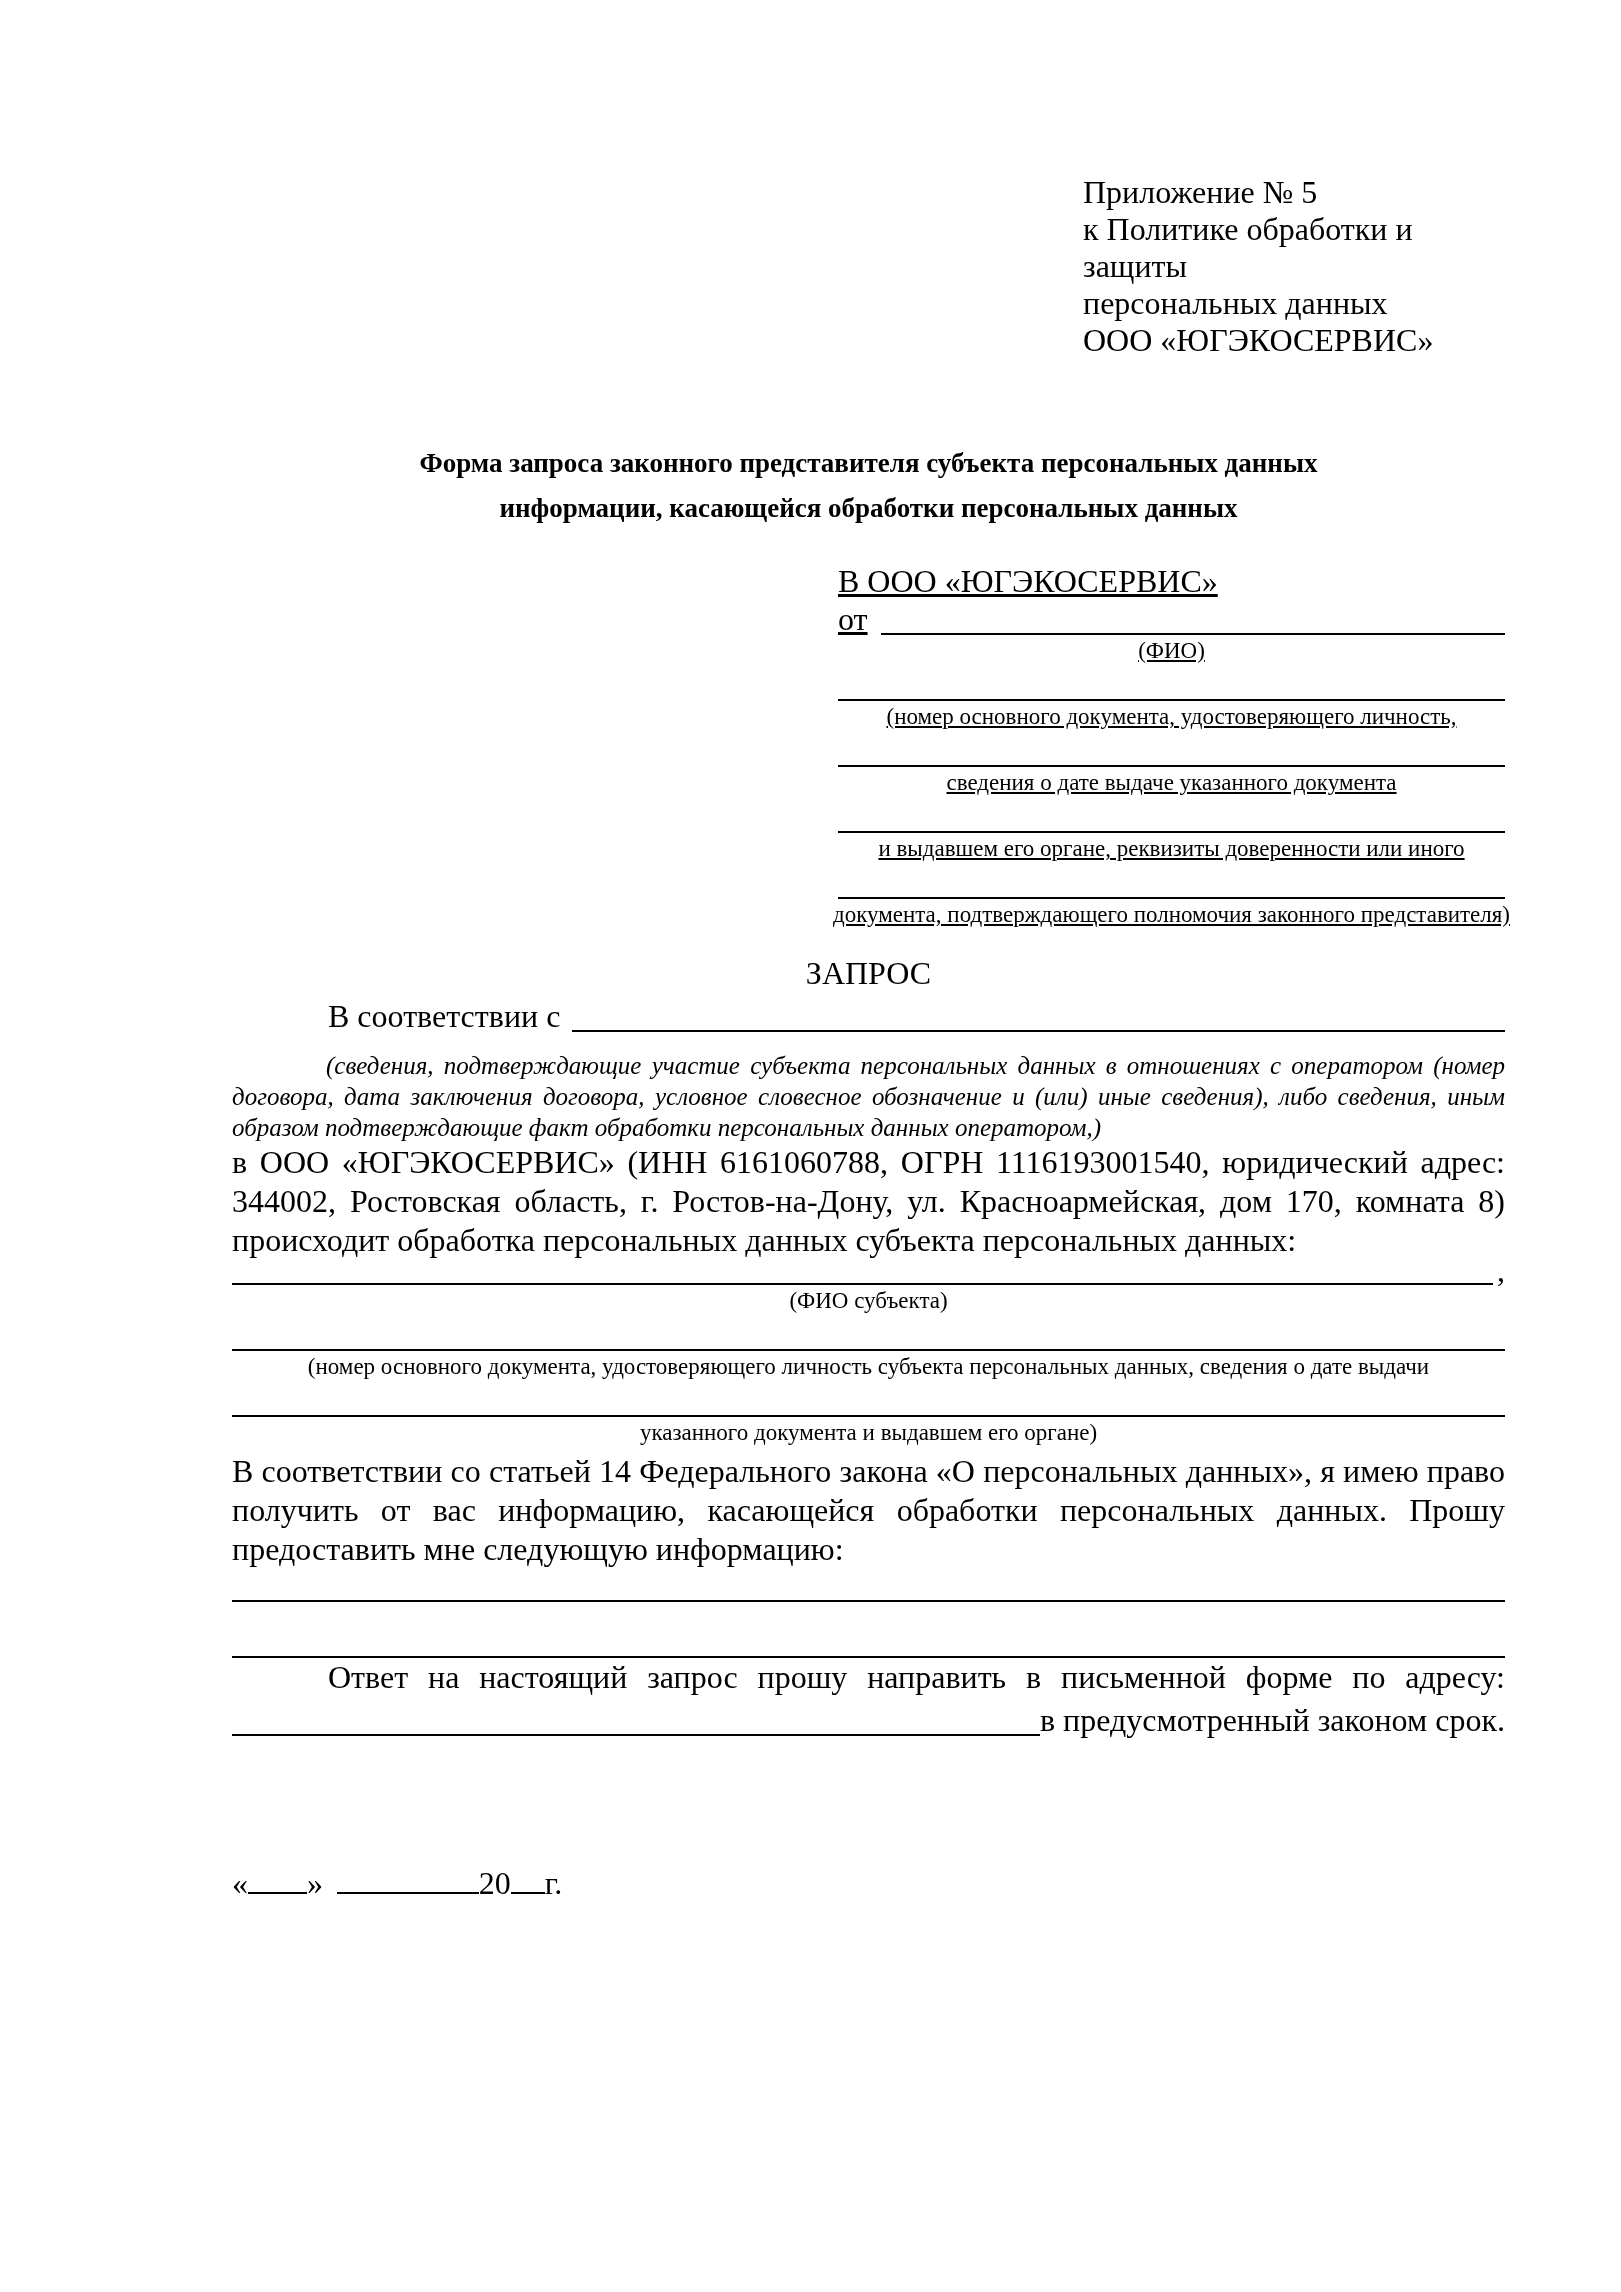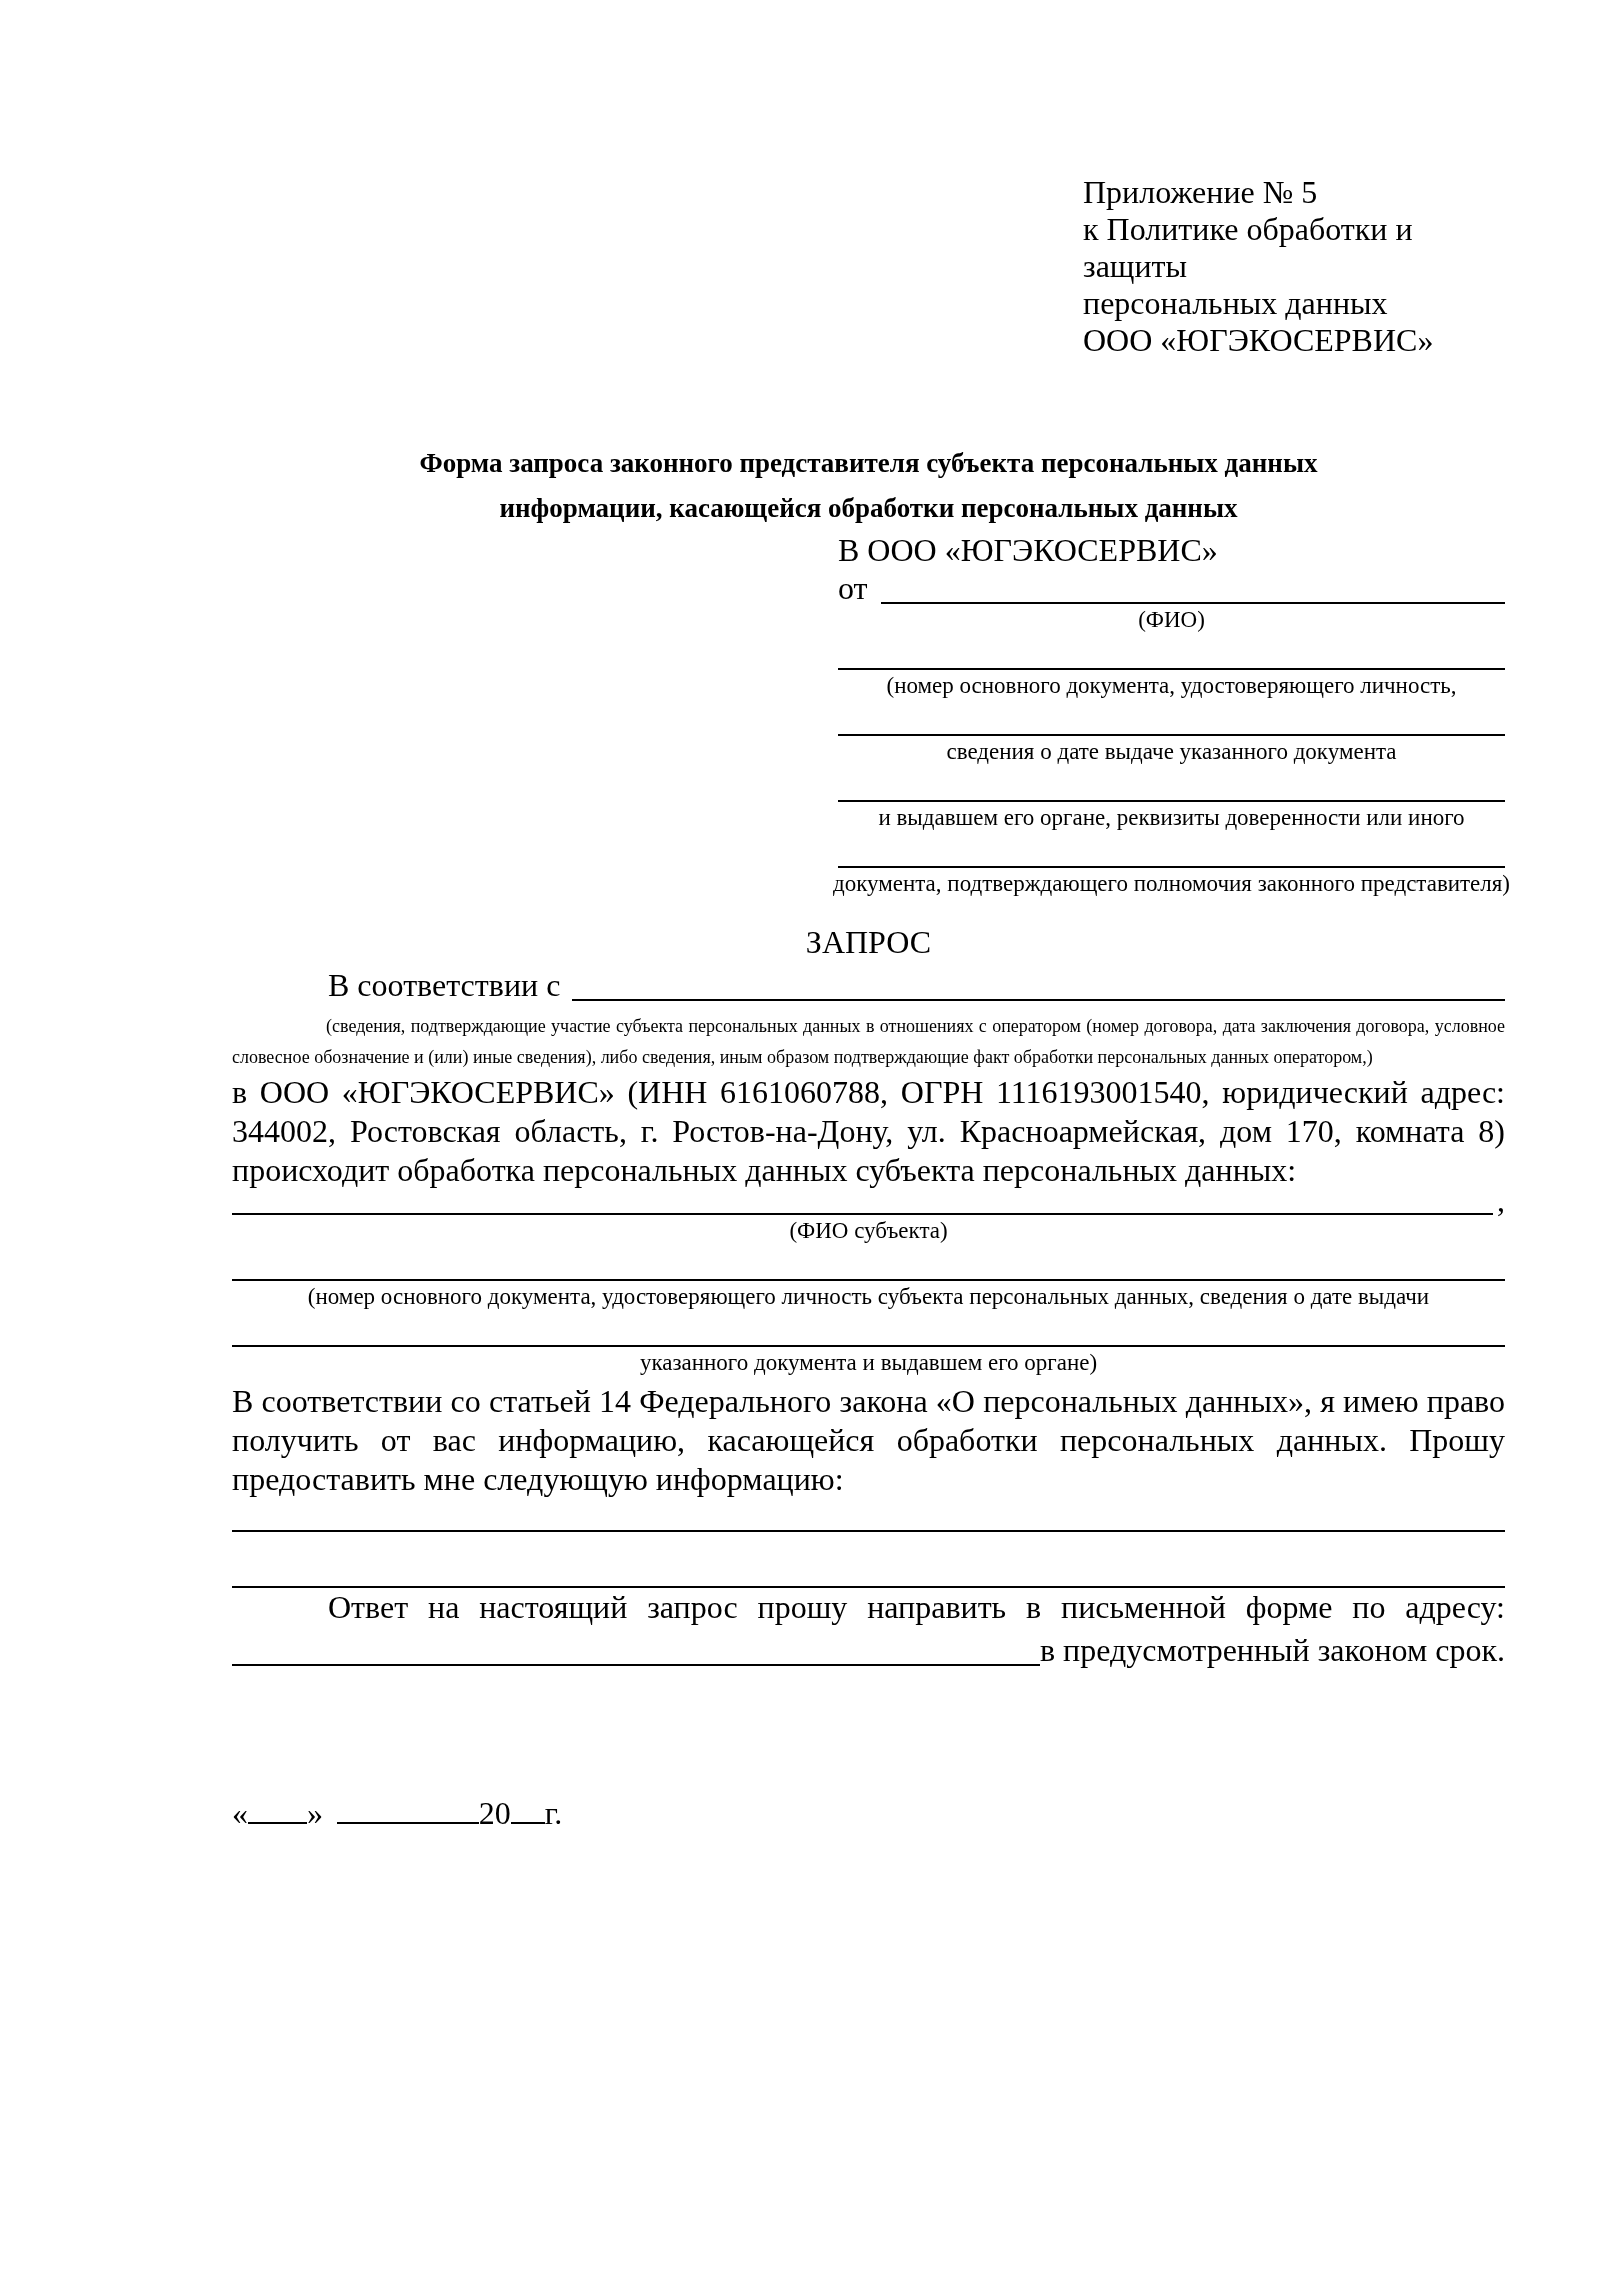--- a/index.html
+++ b/index.html
@@ -11,34 +11,34 @@
     padding:174px 116px 0 232px;
     font-family:"Liberation Serif","DejaVu Serif",serif;
     font-size:32px;line-height:39px;
     margin:0 auto;
   }
   
   .appendix{margin-left:851px;line-height:37px;}
   
   .doc-title{margin-top:82px;text-align:center;font-weight:bold;font-size:27px;line-height:45px;}
   
-  .addr{margin-left:606px;width:667px;}
+  .addr{margin-top:31px;margin-left:606px;width:667px;text-decoration:underline;}
   .addr .to{height:44px;}
   .from-row{display:flex;align-items:flex-end;height:29px;}
   .from-row .lbl{white-space:nowrap;padding-right:13.7px;line-height:32px;}
   .bl{border-bottom:2.9px solid #000;}
   .flex1{flex:1 1 auto;}
   .cap{font-size:23px;line-height:31px;text-align:center;}
   .addr .cap{margin:0 -54px;white-space:nowrap;}
   .addr .blrow{height:33px;border-bottom:2.9px solid #000;}
   
   .zapros{margin-top:23.5px;height:39px;text-align:center;}
   .acc-row{display:flex;align-items:flex-end;height:39px;padding-left:96px;}
   .acc-row .lbl{white-space:nowrap;padding-right:11.8px;line-height:32px;}
-  .fine{margin-top:10px;font-size:18px;line-height:31px;text-align:justify;text-indent:94px;}
+  .fine{margin-top:18px;font-size:25px;line-height:31px;text-align:justify;text-indent:94px;font-style:italic;}
   .just{text-align:justify;}
   .comma-row{display:flex;align-items:flex-end;height:25.5px;}
   .comma-row .comma{line-height:29px;padding-left:3.9px;}
   .wide-blrow{height:33px;border-bottom:2.9px solid #000;}
   .law{margin-top:3.9px;}
   .info-bl1{height:31px;border-bottom:2.9px solid #000;}
   .info-bl2{height:54px;border-bottom:2.9px solid #000;}
   .answer-lead{height:39px;text-indent:96px;text-align:justify;text-align-last:justify;}
   .answer-tail-row{display:flex;align-items:flex-end;height:39px;}
   .answer-tail-row .tail{white-space:nowrap;line-height:32px;}

